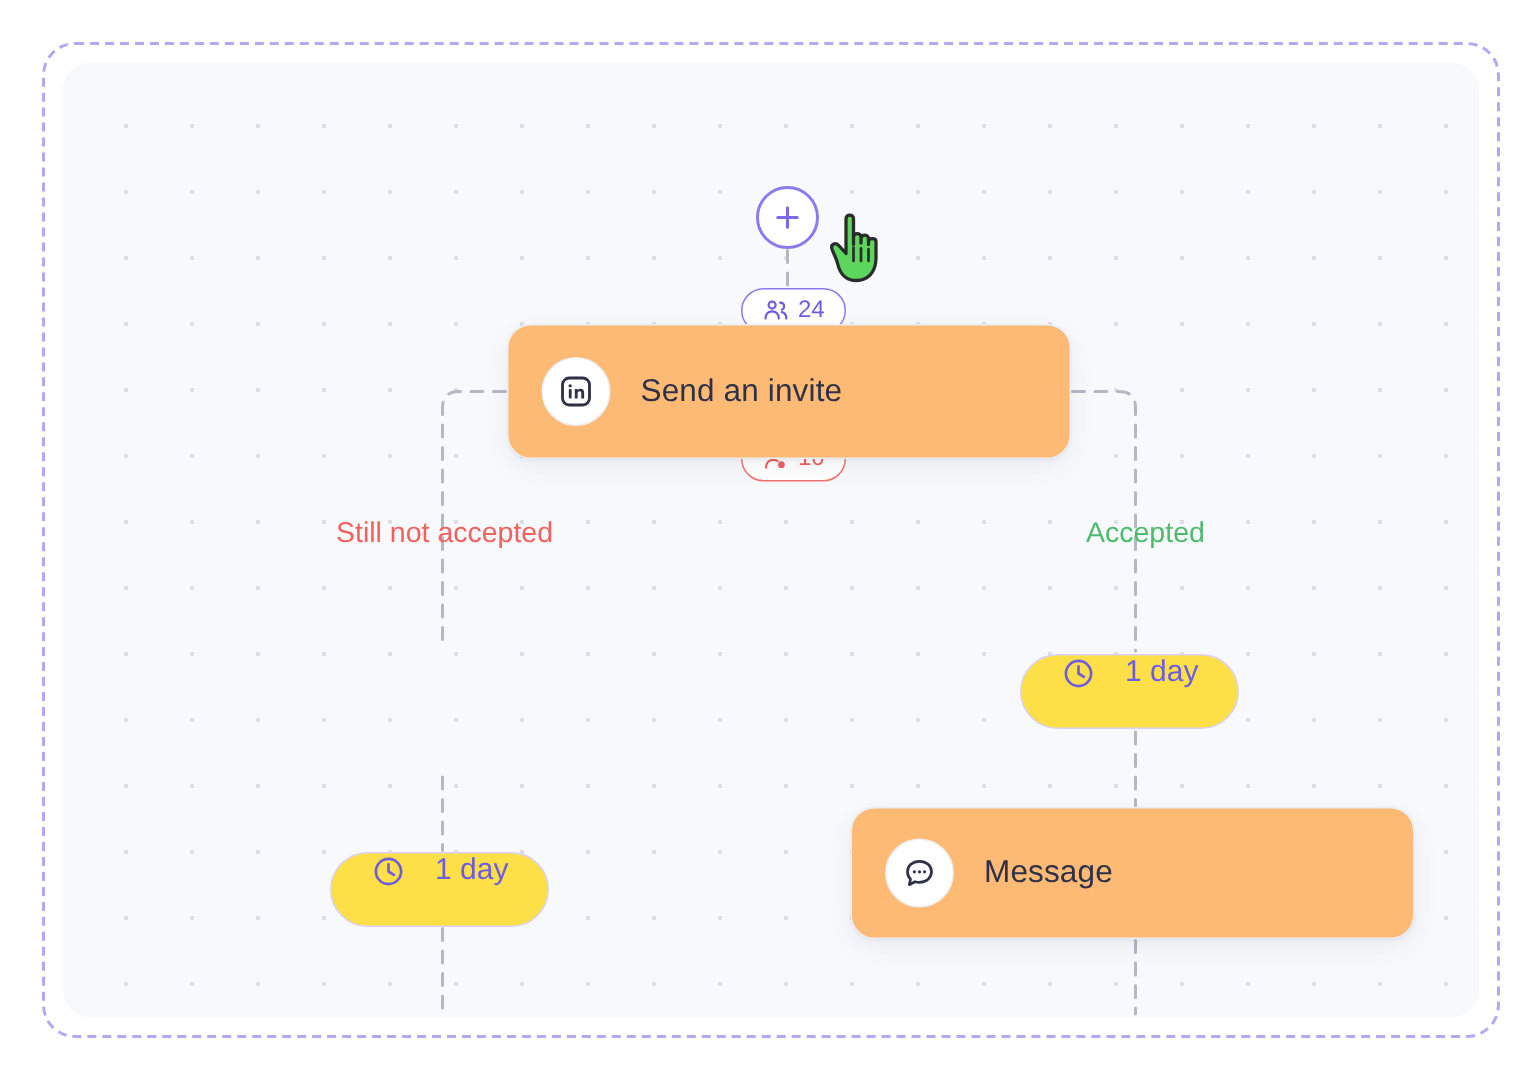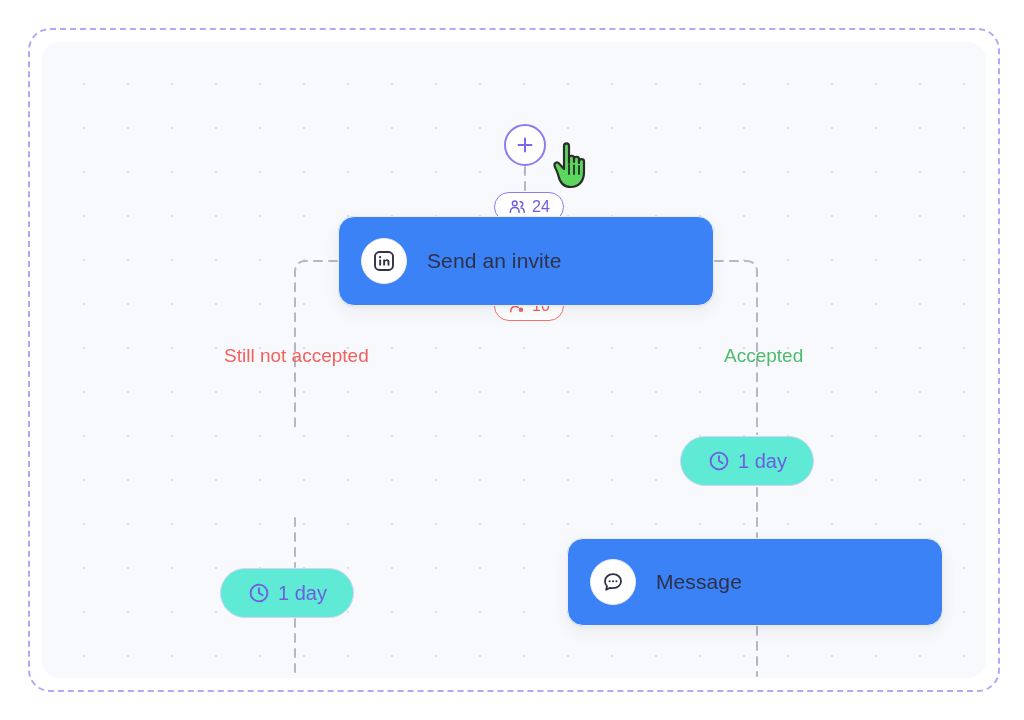--- a/index.html
+++ b/index.html
@@ -50,21 +50,21 @@
   .connectors {
     position: absolute;
     left: 0; top: 0;
     width: 1024px; height: 720px;
     pointer-events: none;
   }
 
   
   .card {
     position: absolute;
-    background: #3b82f6;
+    background: #fdba74;
     border: 1px solid #ecedf2;
     border-radius: 16px;
     box-shadow: 0 6px 16px rgba(60, 64, 97, 0.07), 0 1px 2px rgba(60,64,97,0.05);
     display: flex;
     align-items: center;
     padding-left: 22px;
   }
 
   .card-icon {
     width: 46px;
@@ -135,25 +135,24 @@
     margin-left: 16px;
   }
   #label-not-accepted { left: 208px; top: 345px; color: #f4605c; }
   #label-accepted     { left: 708px; top: 345px; color: #4cbb6c; }
 
   
   .delay-pill {
     position: absolute;
     height: 50px;
     border-radius: 25px;
-    background: #5eead4;
+    background: #fde047;
     border: 1.5px solid #d9d1fb;
     display: flex;
-    align-items: center;
-    gap: 7px;
+    gap: 19px;
     padding: 0 26px;
     color: #6f5de0;
     font-size: 20px;
     cursor: pointer;
   }
   #delay-right { left: 680px; top: 436px; }
   #delay-left  { left: 220px; top: 568px; }
 
   
   .cursor-hand {

